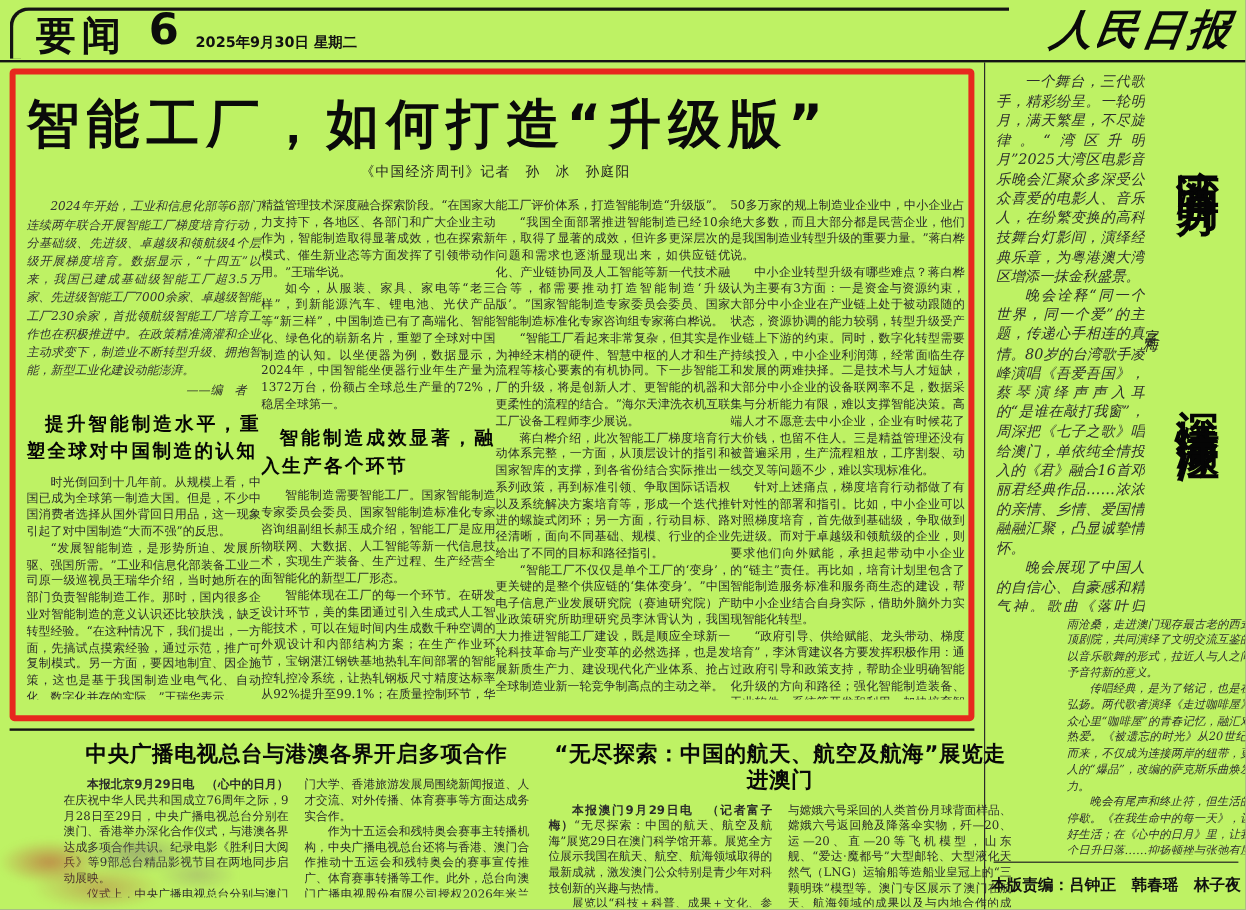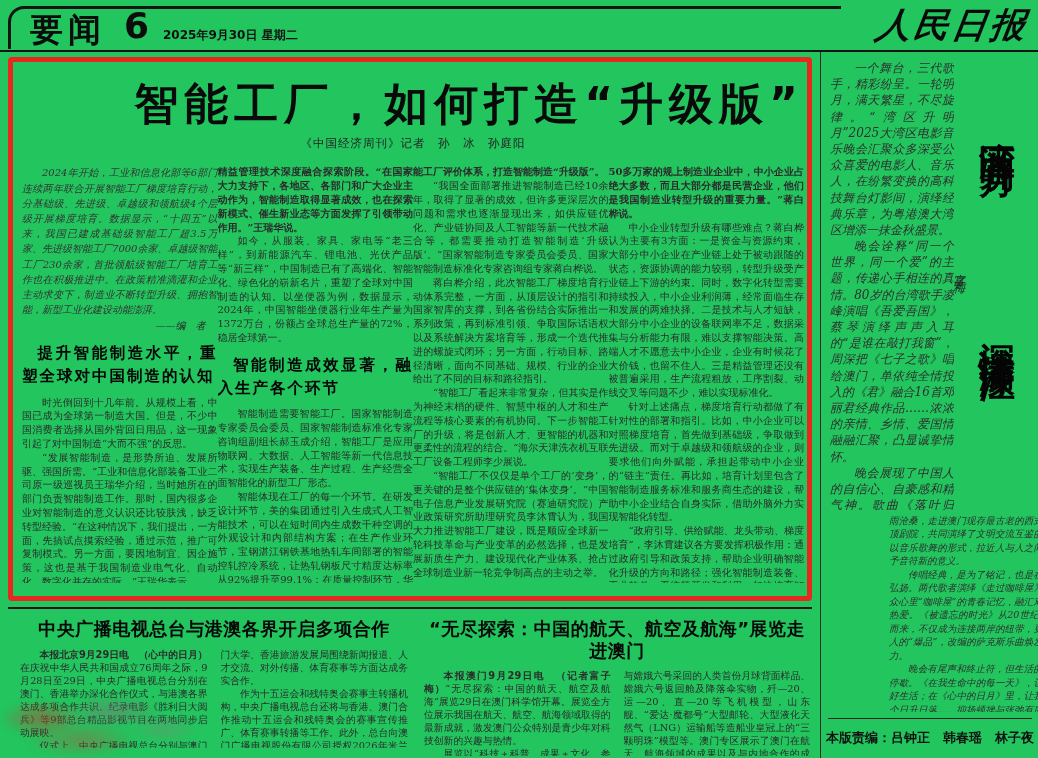--- a/index.html
+++ b/index.html
@@ -1,50 +1,50 @@
 <!DOCTYPE html>
 <html><head>
 <meta charset="utf-8">
 <style>
   html,body{margin:0;padding:0;background:#9a9a9a;}
-  .page{position:relative;width:1038px;height:758px;background:#22c55e;overflow:hidden;
+  .page{position:relative;width:1038px;height:758px;background:#bef264;overflow:hidden;
         font-family:"DejaVu Serif",serif;color:#222;}
   
   .corner-bracket{position:absolute;left:8px;top:6px;width:830px;height:40px;
         border-top:3px solid #141414;border-left:3px solid #141414;border-top-left-radius:16px;}
   .section-title{position:absolute;left:30px;top:8px;font-family:"DejaVu Sans",sans-serif;
         font-weight:bold;font-size:33px;letter-spacing:5px;color:#0c0c0c;}
   .page-number{position:absolute;left:124px;top:5px;font-family:"DejaVu Sans",sans-serif;
         font-weight:bold;font-size:36px;color:#0c0c0c;}
   .issue-date{position:absolute;left:163px;top:27px;font-family:"DejaVu Sans",sans-serif;
         font-weight:bold;font-size:12px;color:#111;}
   .masthead{position:absolute;right:10px;top:2px;font-size:35px;font-weight:bold;font-style:italic;
         letter-spacing:3px;transform:skewX(-8deg);color:#0a0a0a;}
   .header-rule{position:absolute;left:0;top:50px;width:1038px;height:2px;background:#141414;}
   
   .red-box{position:absolute;left:8px;top:57px;width:804px;height:544px;border:5px solid #e7281e;
         border-radius:4px;z-index:30;pointer-events:none;box-sizing:border-box;}
   
   .main-article{position:absolute;left:22px;top:62px;width:782px;height:536px;overflow:hidden;}
-  .main-headline{margin:18px 0 8px;text-align:right;font-family:"DejaVu Sans",sans-serif;
+  .main-headline{margin:18px 0 8px;text-align:left;font-family:"DejaVu Sans",sans-serif;
         font-weight:900;font-size:44px;letter-spacing:6px;color:#0a0a0a;line-height:1.1;}
   .main-byline{text-align:center;font-size:11.5px;letter-spacing:1px;color:#222;margin-bottom:14px;}
   .columns{display:flex;height:418px;overflow:hidden;}
   .col{flex:1;overflow:hidden;font-size:10px;line-height:1.38;text-align:justify;color:#2b2b2b;}
   .col p{margin:0;text-indent:2em;}
-  .col p.cont{text-indent:0;font-weight:bold;}
+  .col p.cont{text-indent:0;}
   .editor-note{font-style:italic;color:#333;}
   .editor-note p{text-indent:2em;line-height:1.52;}
   .editor-signoff{text-align:right;padding-right:1.2em;font-style:italic;margin:2px 0 8px;}
   .col-heading{font-family:"DejaVu Sans",sans-serif;font-weight:bold;font-size:15.5px;
         line-height:1.5;letter-spacing:2px;color:#050505;margin:9px 0 7px;text-indent:1em;}
   
   .bottom-rule{position:absolute;left:8px;top:607px;width:804px;height:2px;background:#141414;}
   
-  .bottom-article{position:absolute;top:614px;height:142px;overflow:hidden;}
+  .bottom-article{position:absolute;top:614px;height:142px;overflow:hidden;margin-left:33px;}
   .bottom-article.left{left:20px;width:388px;}
   .bottom-article.right{left:424px;width:386px;}
   .bottom-title{margin:4px 0 8px;text-align:center;font-family:"DejaVu Sans",sans-serif;
         font-weight:bold;font-size:18px;letter-spacing:0.5px;color:#080808;line-height:1.2;}
   .bottom-cols{display:flex;gap:13px;height:100px;overflow:hidden;}
   .bcol{flex:1;overflow:hidden;font-size:9.8px;line-height:1.33;text-align:justify;color:#2b2b2b;}
   .bcol p{margin:0;text-indent:2em;}
   .bcol p.cont{text-indent:0;}
   .dateline{font-weight:bold;font-family:"DejaVu Sans",sans-serif;}
   .reporter{font-weight:bold;}
@@ -108,22 +108,22 @@
         <p class="cont">精益管理技术深度融合探索阶段。“在国家大力支持下，各地区、各部门和广大企业主动作为，智能制造取得显著成效，也在探索新模式、催生新业态等方面发挥了引领带动作用。”王瑞华说。</p>
         <p>如今，从服装、家具、家电等“老三样”，到新能源汽车、锂电池、光伏产品等“新三样”，中国制造已有了高端化、智能化、绿色化的崭新名片，重塑了全球对中国制造的认知。以坐便器为例，数据显示，2024年，中国智能坐便器行业年生产量为1372万台，份额占全球总生产量的72%，稳居全球第一。</p>
         <h2 class="col-heading">智能制造成效显著，融入生产各个环节</h2>
         <p>智能制造需要智能工厂。国家智能制造专家委员会委员、国家智能制造标准化专家咨询组副组长郝玉成介绍，智能工厂是应用物联网、大数据、人工智能等新一代信息技术，实现生产装备、生产过程、生产经营全面智能化的新型工厂形态。</p>
         <p>智能体现在工厂的每一个环节。在研发设计环节，美的集团通过引入生成式人工智能技术，可以在短时间内生成数千种空调的外观设计和内部结构方案；在生产作业环节，宝钢湛江钢铁基地热轧车间部署的智能控轧控冷系统，让热轧钢板尺寸精度达标率从92%提升至99.1%；在质量控制环节，华为松山湖终端智能制造基地通过人工智能驱动的“数字样机＋柔性量产”平台，实现缺陷率降至0.5ppm（百万分率）。</p>
 
       </div>
       <div class="col">
         <p class="cont">能工厂评价体系，打造智能制造“升级版”。</p>
         <p>“我国全面部署推进智能制造已经10余年，取得了显著的成效，但许多更深层次的问题和需求也逐渐显现出来，如供应链优化、产业链协同及人工智能等新一代技术融合等，都需要推动打造智能制造‘升级版’。”国家智能制造专家委员会委员、国家智能制造标准化专家咨询组专家蒋白桦说。</p>
+        <p>“智能工厂看起来非常复杂，但其实是作为神经末梢的硬件、智慧中枢的人才和生产流程等核心要素的有机协同。下一步智能工厂的升级，将是创新人才、更智能的机器和更柔性的流程的结合。”海尔天津洗衣机互联工厂设备工程师李少展说。</p>
         <p>蒋白桦介绍，此次智能工厂梯度培育行动体系完整，一方面，从顶层设计的指引和国家智库的支撑，到各省份结合实际推出一系列政策，再到标准引领、争取国际话语权以及系统解决方案培育等，形成一个迭代推进的螺旋式闭环；另一方面，行动目标、路径清晰，面向不同基础、规模、行业的企业给出了不同的目标和路径指引。</p>
-        <p>“智能工厂看起来非常复杂，但其实是作为神经末梢的硬件、智慧中枢的人才和生产流程等核心要素的有机协同。下一步智能工厂的升级，将是创新人才、更智能的机器和更柔性的流程的结合。”海尔天津洗衣机互联工厂设备工程师李少展说。</p>
         <p>“智能工厂不仅仅是单个工厂的‘变身’，更关键的是整个供应链的‘集体变身’。”中国电子信息产业发展研究院（赛迪研究院）产业政策研究所助理研究员李沐霄认为，我国大力推进智能工厂建设，既是顺应全球新一轮科技革命与产业变革的必然选择，也是发展新质生产力、建设现代化产业体系、抢占全球制造业新一轮竞争制高点的主动之举。</p>
 
       </div>
       <div class="col">
         <p class="cont">50多万家的规上制造业企业中，中小企业占绝大多数，而且大部分都是民营企业，他们是我国制造业转型升级的重要力量。”蒋白桦说。</p>
         <p>中小企业转型升级有哪些难点？蒋白桦认为主要有3方面：一是资金与资源约束，大部分中小企业在产业链上处于被动跟随的状态，资源协调的能力较弱，转型升级受产业链上下游的约束。同时，数字化转型需要持续投入，中小企业利润薄，经常面临生存和发展的两难抉择。二是技术与人才短缺，大部分中小企业的设备联网率不足，数据采集与分析能力有限，难以支撑智能决策。高端人才不愿意去中小企业，企业有时候花了大价钱，也留不住人。三是精益管理还没有被普遍采用，生产流程粗放，工序割裂、动线交叉等问题不少，难以实现标准化。</p>
         <p>针对上述痛点，梯度培育行动都做了有针对性的部署和指引。比如，中小企业可以对照梯度培育，首先做到基础级，争取做到先进级。而对于卓越级和领航级的企业，则要求他们向外赋能，承担起带动中小企业的“链主”责任。再比如，培育计划里包含了智能制造服务标准和服务商生态的建设，帮助中小企业结合自身实际，借助外脑外力实现智能化转型。</p>
         <p>“政府引导、供给赋能、龙头带动、梯度培育”，李沐霄建议各方要发挥积极作用：通过政府引导和政策支持，帮助企业明确智能化升级的方向和路径；强化智能制造装备、工业软件、系统等开发和利用，加快培育智能制造系统解决方案供应商；通过龙头企业带动，形成大中小企业协同的产业生态；循序渐进，企业基于业务发展需求，通过逐步替换、升级制造环节和工艺来积累经验，逐渐向更高层级的智能工厂迈进。</p>
       </div>
     </div>

